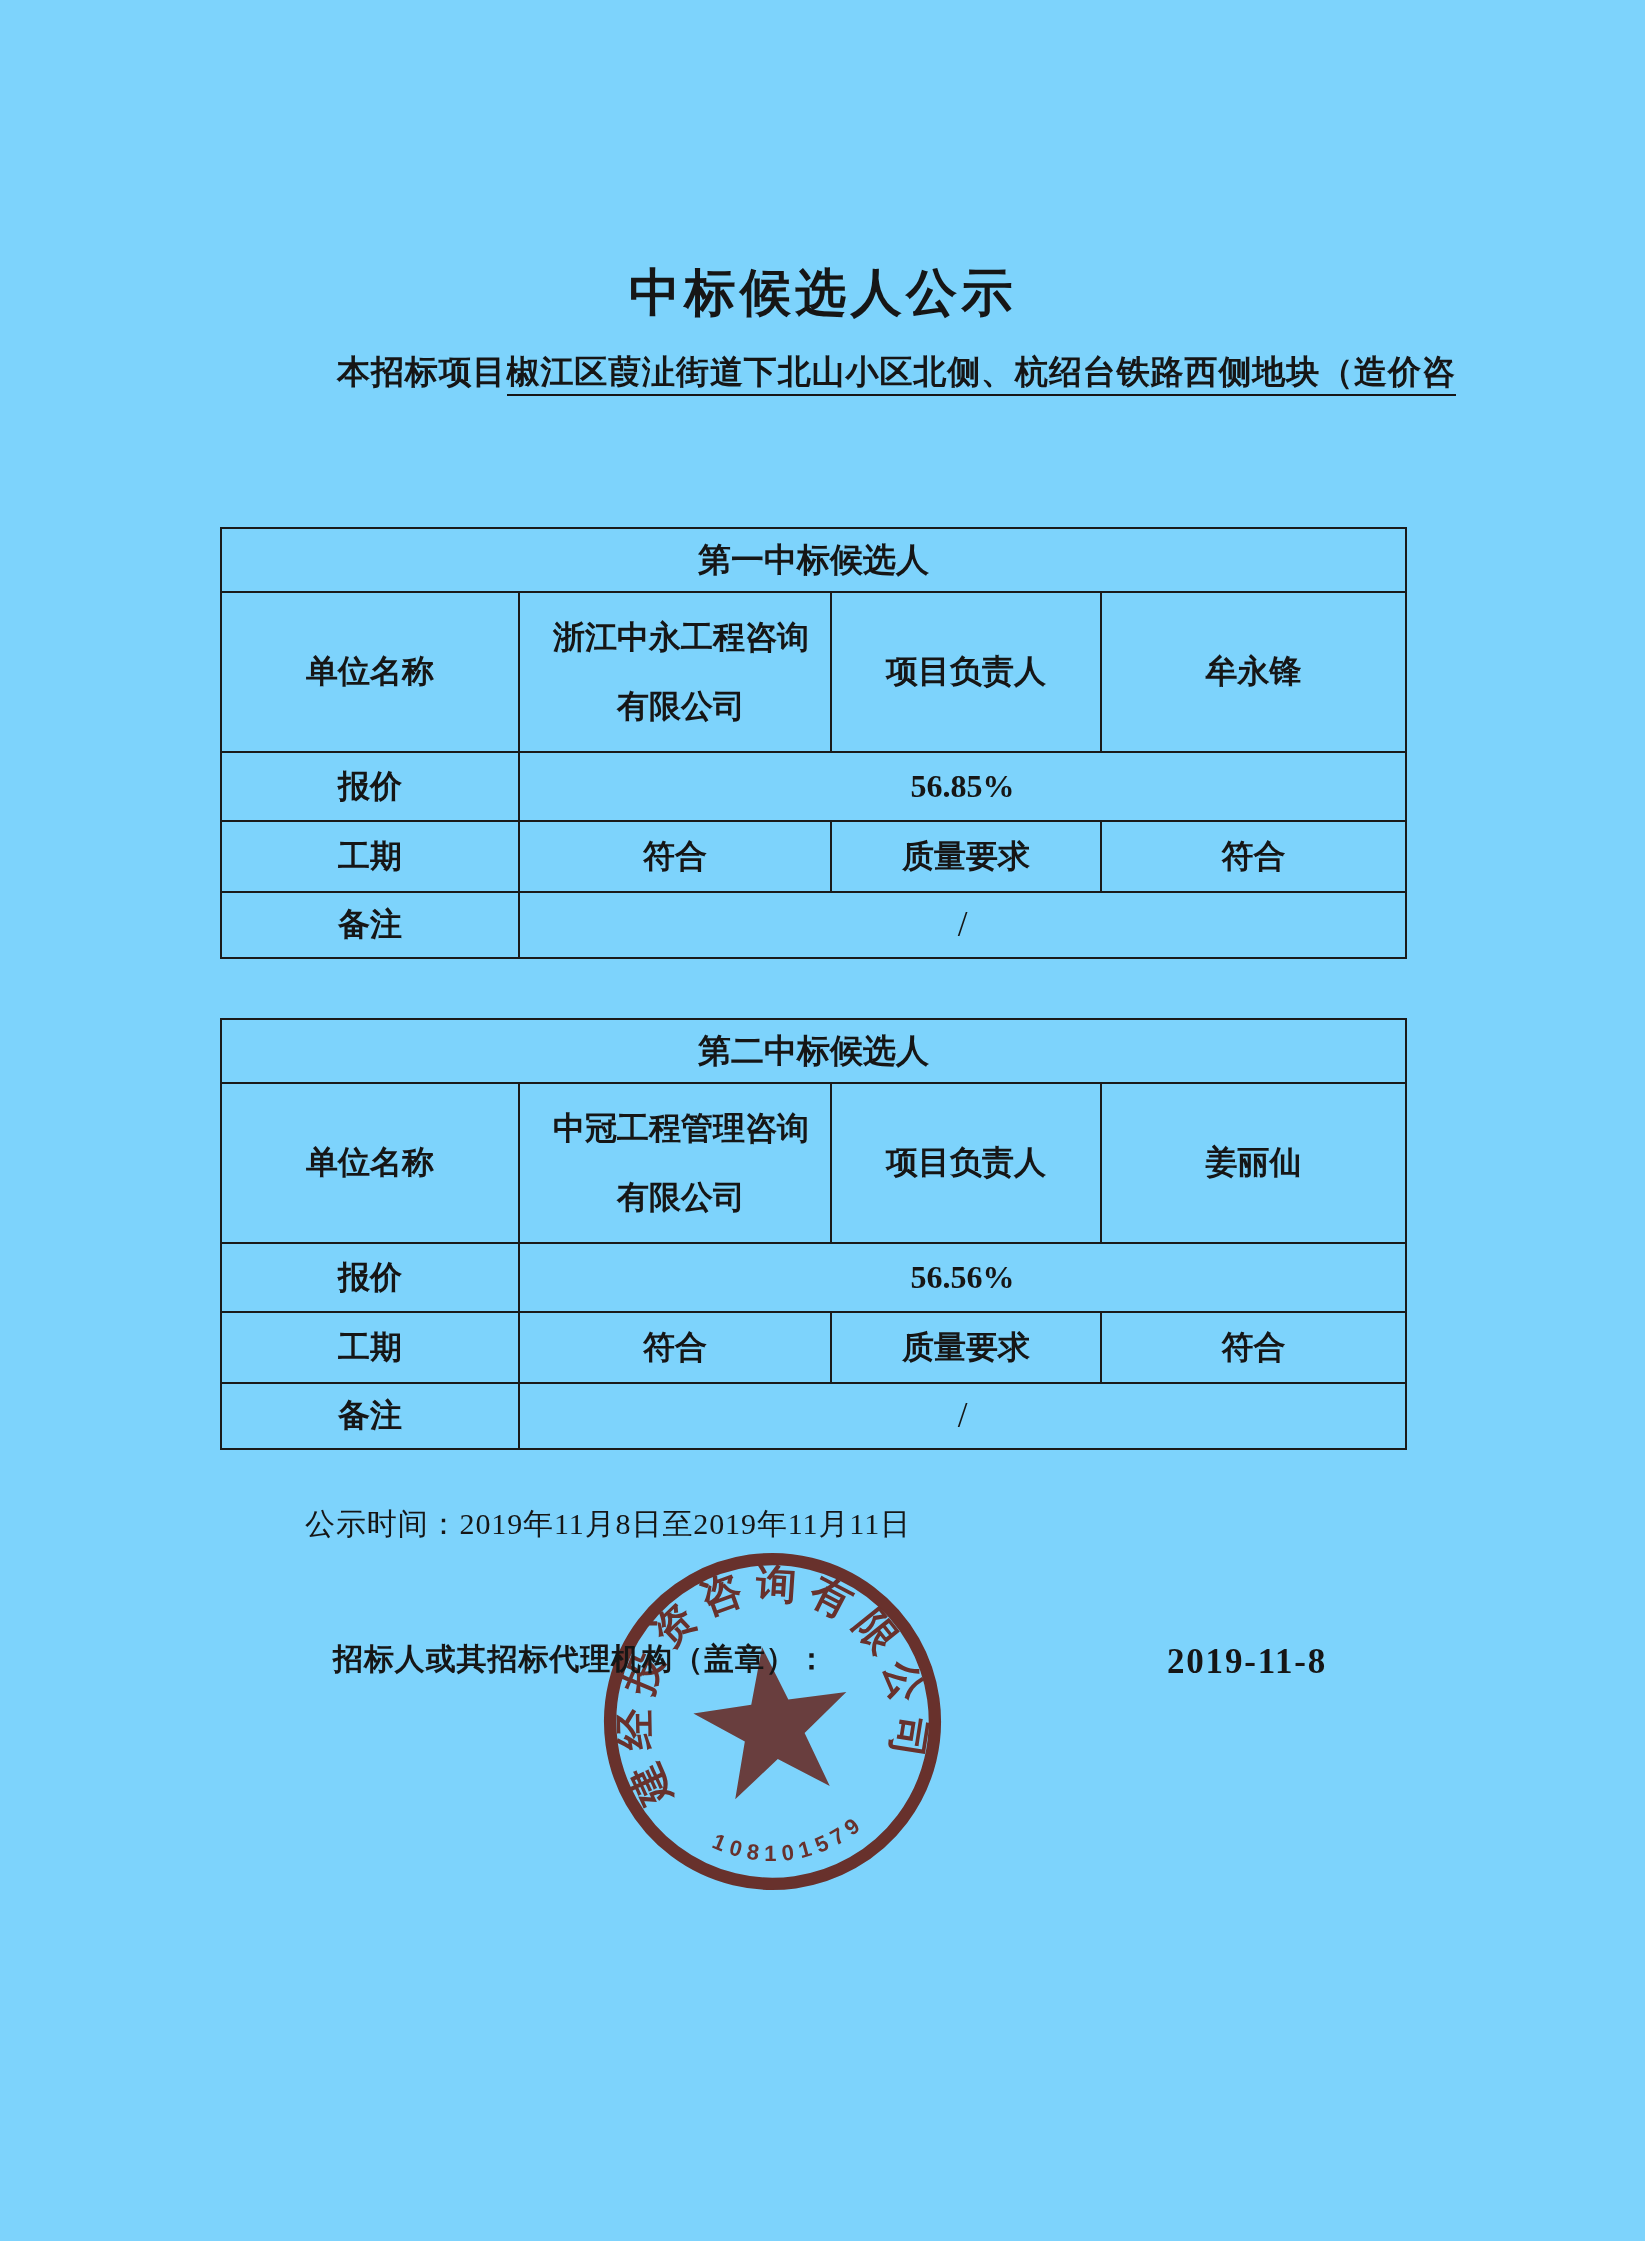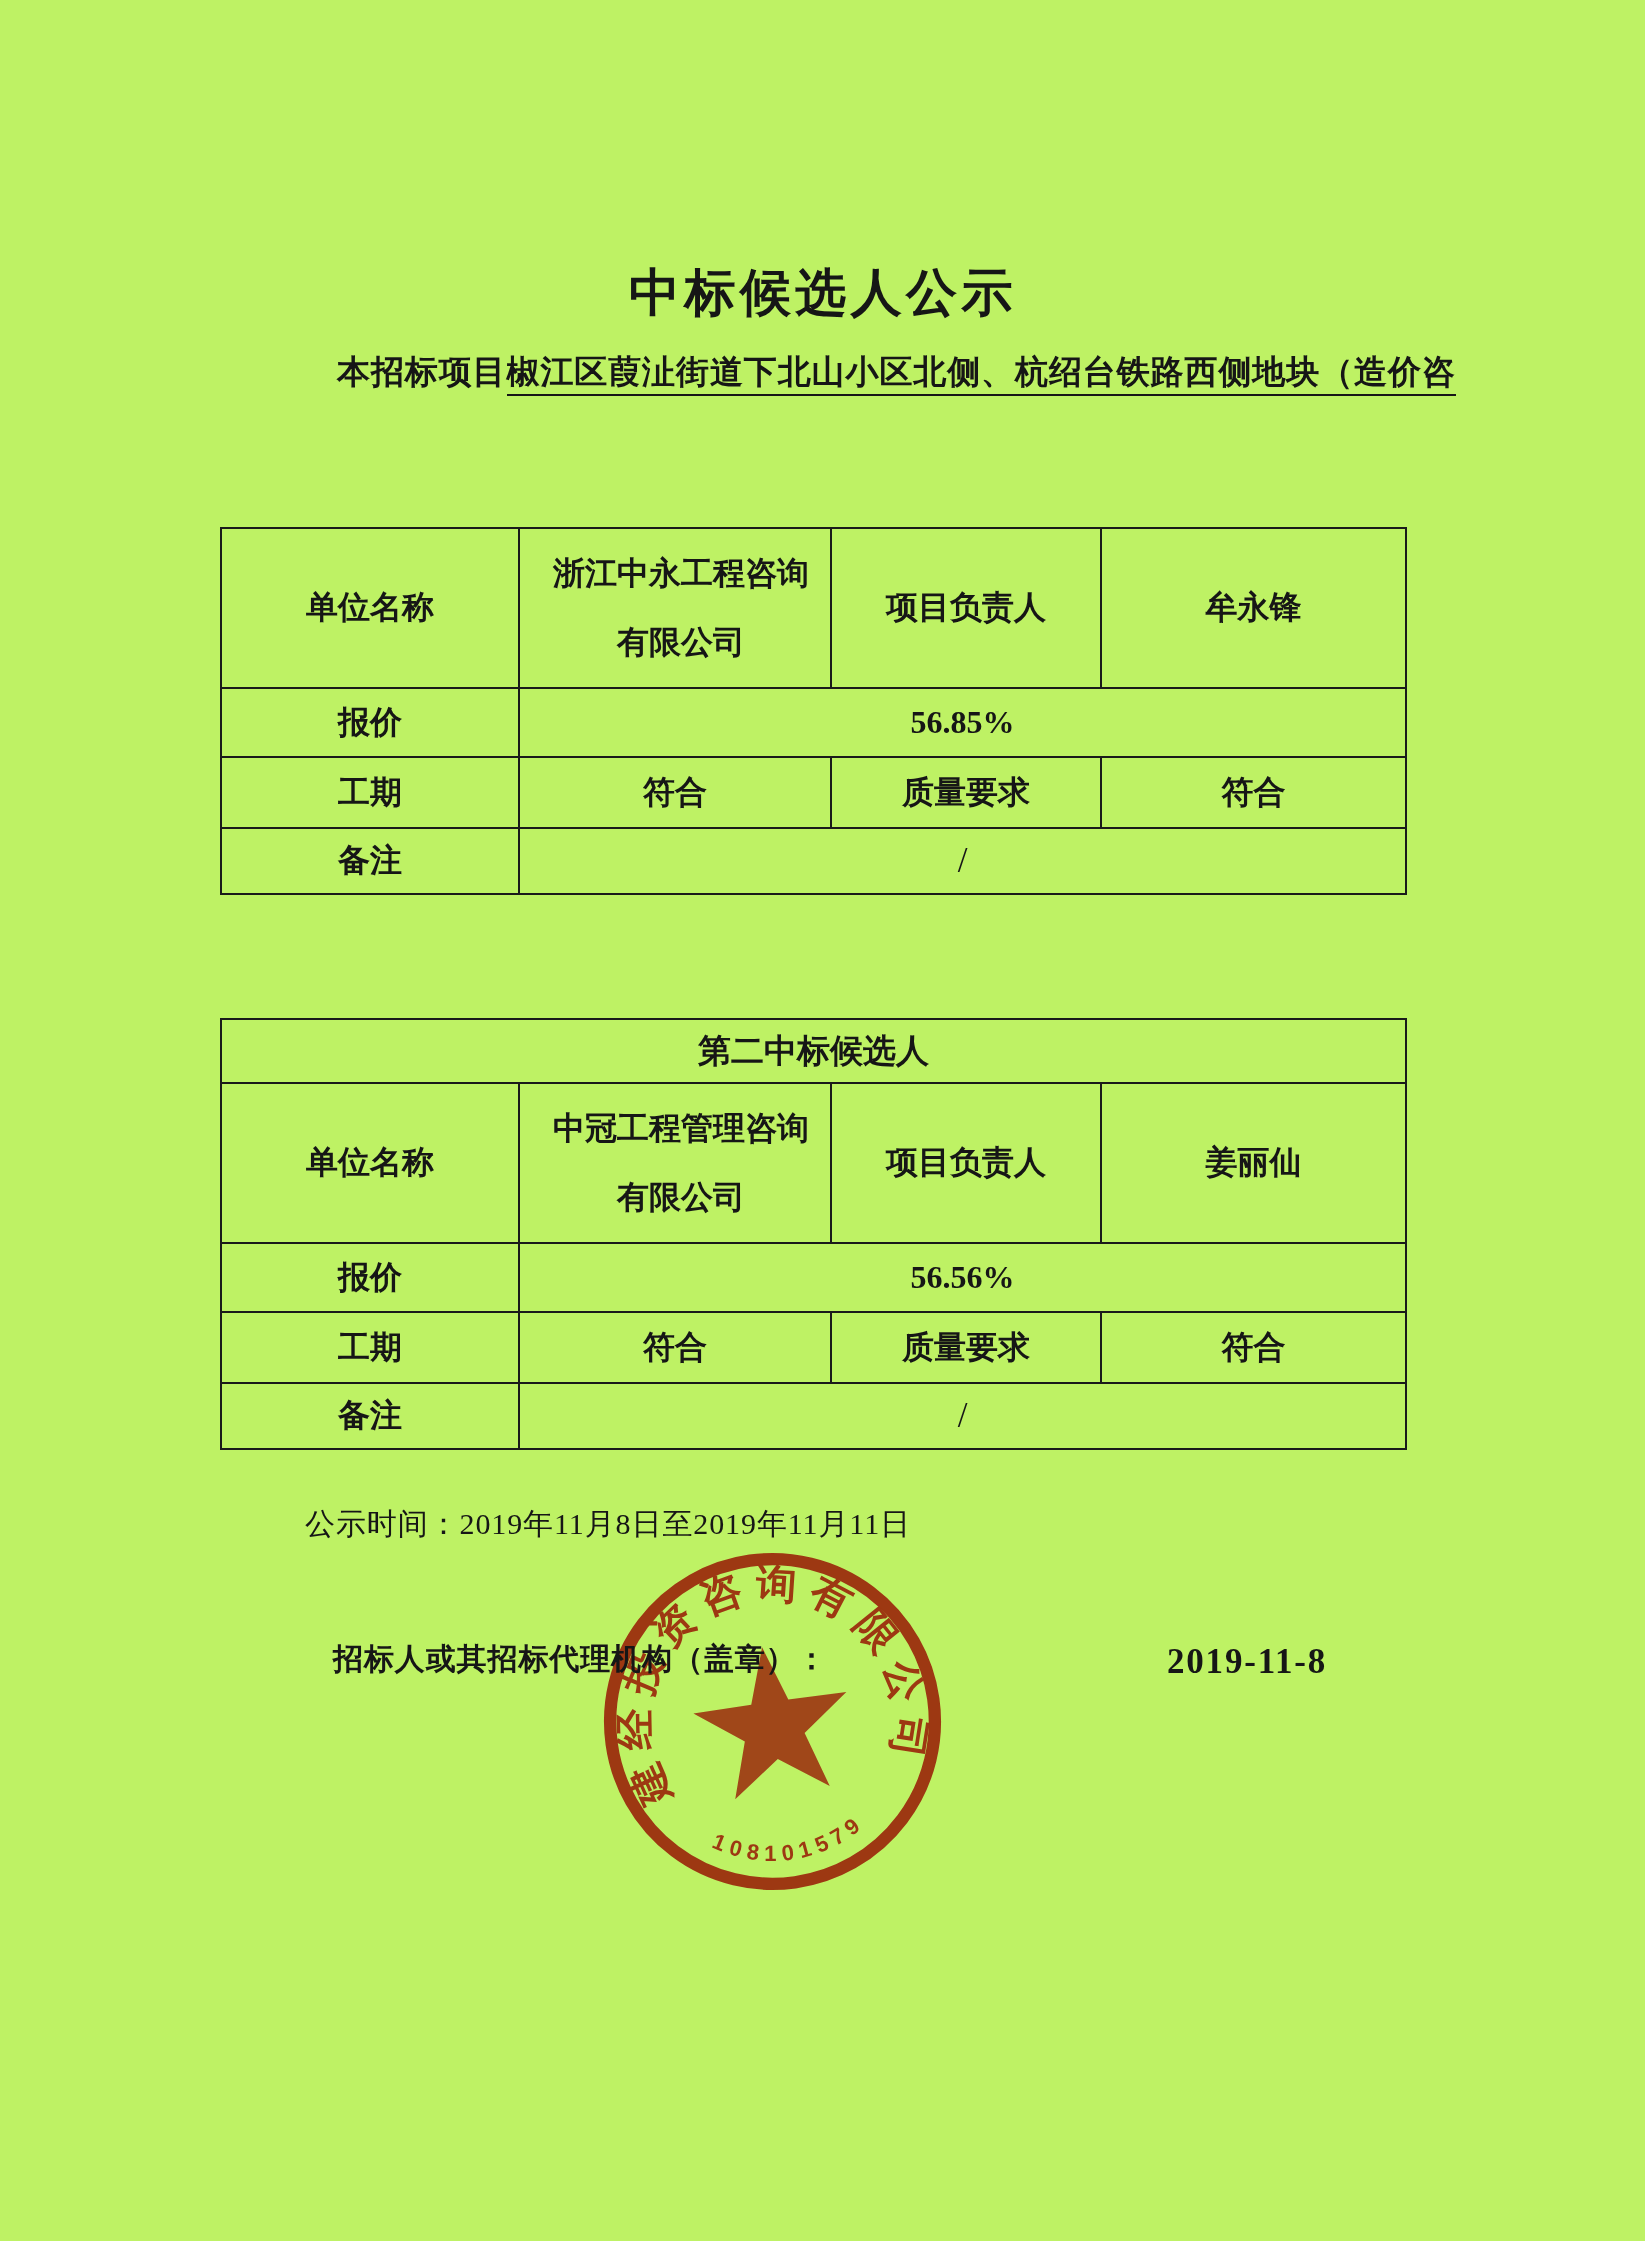--- a/index.html
+++ b/index.html
@@ -1,20 +1,20 @@
 <!DOCTYPE html>
 <html style="font-size:14px"><head>
 <meta charset="utf-8">
 <style>
   html,body{margin:0;padding:0;background:#e8e8e8;}
   .page{
     position:relative;
     width:1646px;height:2241px;
     margin:0 auto;
-    background:#bef264;
+    background:#7dd3fc;
     font-family:"Liberation Serif","DejaVu Serif",serif;
     color:#161616;
     overflow:hidden;
   }
   .title{
     position:absolute;top:259px;left:0;width:100%;
     text-align:center;
     font-family:"Liberation Sans","DejaVu Sans",sans-serif;
     font-size:51px;font-weight:700;letter-spacing:4.4px;
   }
@@ -84,20 +84,23 @@
   </div>
 
   <table class="bid t1">
     <colgroup>
         <col style="width:298px">
         <col style="width:312px">
         <col style="width:270px">
         <col style="width:305px">
       </colgroup>
     <tbody>
+        <tr class="hdr">
+      <td colspan="4">第一中标候选人</td>
+    </tr>
     <tr class="r-unit">
       <td>单位名称</td>
       <td>
         <div class="unit-line">浙江中永工程咨询</div>
         <div class="unit-line">有限公司</div>
       </td>
       <td>项目负责人</td>
       <td>牟永锋</td>
     </tr>
     <tr class="r-price">

